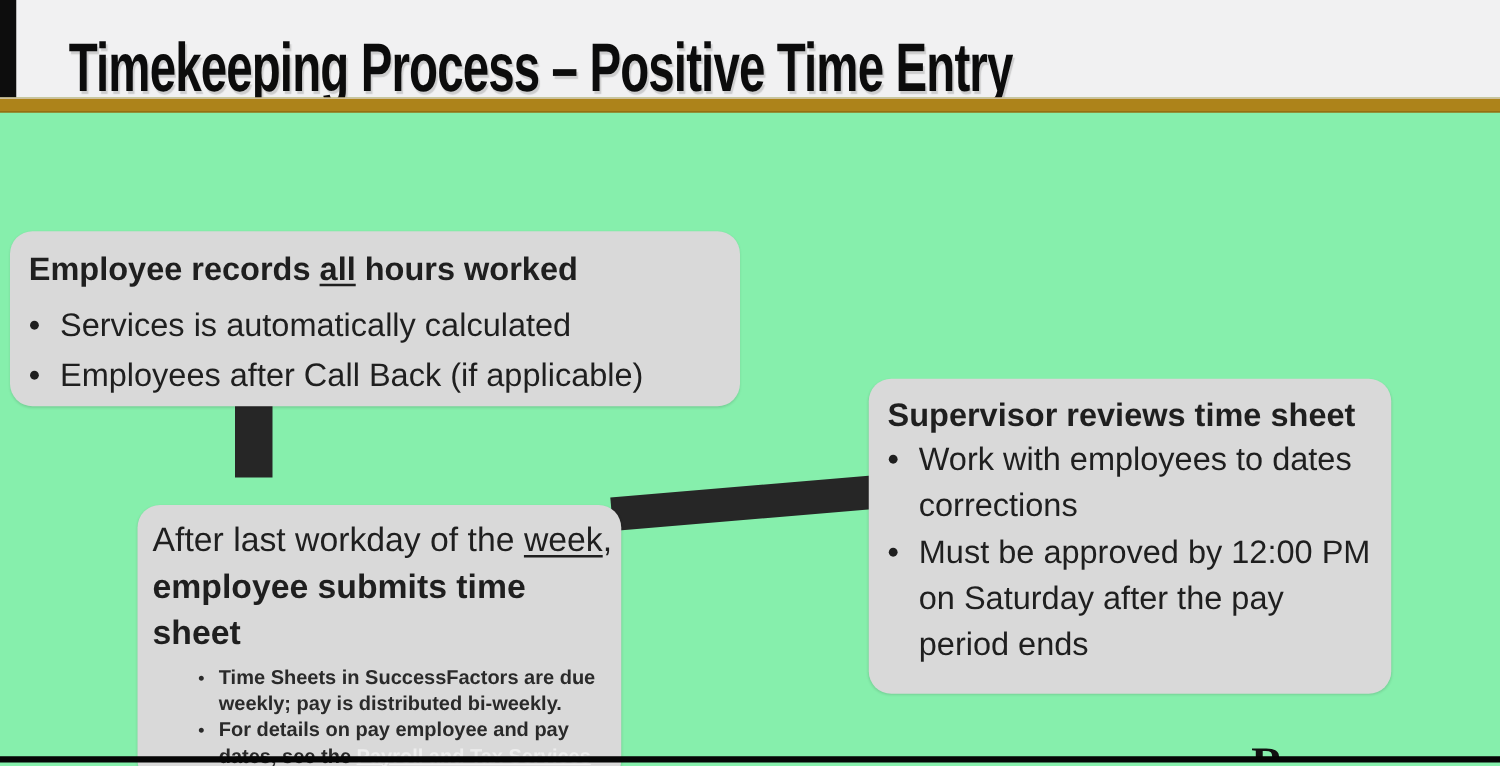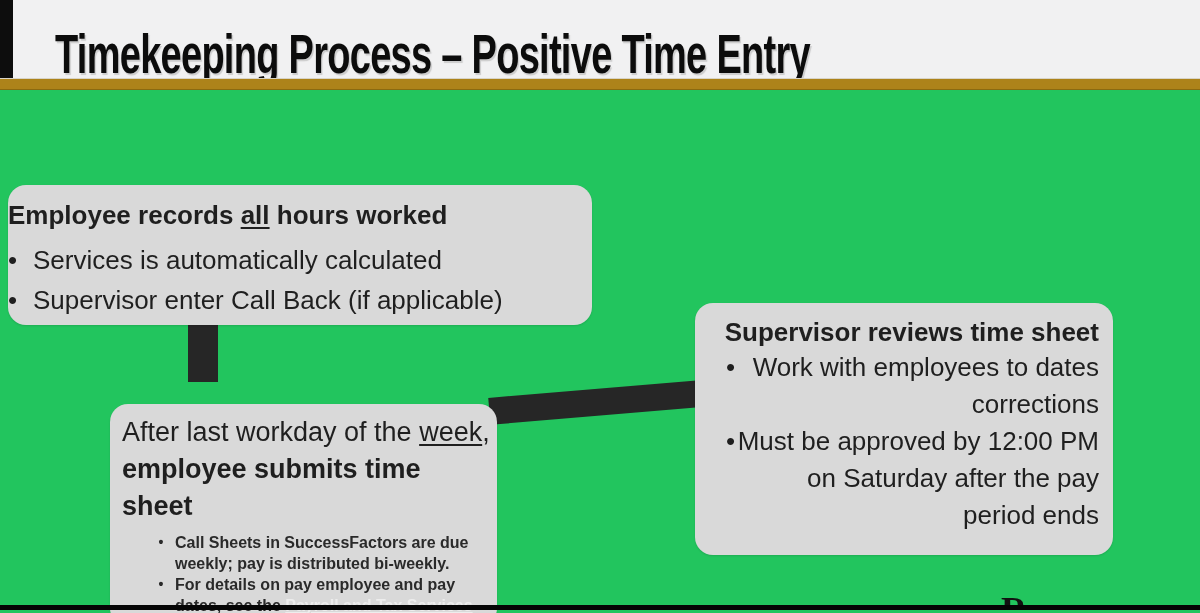--- a/index.html
+++ b/index.html
@@ -1,19 +1,19 @@
 <!DOCTYPE html>
 <html><head>
 <meta charset="utf-8">
 <style>
   * { margin:0; padding:0; box-sizing:border-box; }
   body { font-family:"Liberation Sans", sans-serif; background:#fff; }
   .slide {
     position:relative; width:1200px; height:613px;
-    background:#22c55e; overflow:hidden;
+    background:#86efac; overflow:hidden;
   }
   .header-band {
     position:absolute; left:0; top:0; width:1200px; height:78px;
     background:#f1f1f2;
   }
   .left-strip {
     position:absolute; left:0; top:0; width:13px; height:78px;
     background:#0d0d0d;
   }
   .gold-bar {
@@ -27,23 +27,23 @@
     font-size:55px; font-weight:700; color:#0c0c0c;
     letter-spacing:-1px; white-space:nowrap;
     transform:scaleX(0.69); transform-origin:0 0;
     text-shadow:2px 2px 1px rgba(160,160,160,0.45);
   }
   .proc-box {
     position:absolute; background:#d9d9d9; border-radius:18px;
     color:#1f1f1f; z-index:2;
     box-shadow:0 1px 2px rgba(0,0,0,0.12);
   }
-  .box-employee { left:8px; top:185px; width:584px; height:140px; padding:13px 16px 0 0; }
+  .box-employee { left:8px; top:185px; width:584px; height:140px; padding:13px 16px 0 15px; }
   .box-submits  { left:110px; top:376px; width:387px; height:222px; padding:10px 4px 0 12px;margin-top:28px; }
-  .box-supervisor { left:695px; top:303px; width:418px; height:252px; padding:12px 14px 0 15px;text-align:right; }
+  .box-supervisor { left:695px; top:303px; width:418px; height:252px; padding:12px 14px 0 15px; }
 
   .box-heading { font-weight:700; font-size:26px; line-height:34px; }
   .box-employee .box-heading { margin-bottom:8px; }
   .u { text-decoration:underline; text-decoration-thickness:2px; text-underline-offset:3px; }
 
   .bullet-row { display:flex; font-size:26px; line-height:37px; }
   .box-employee .bullet-row { line-height:40px; }
   .bullet-dot { width:25px; flex:0 0 25px; }
   .bullet-text { flex:1; }
 
@@ -93,32 +93,32 @@
   <div class="proc-box box-employee">
     <div class="box-heading">
       <span>Employee records </span><span class="u">all</span><span> hours worked</span>
     </div>
     <div class="bullet-row">
       <span class="bullet-dot">•</span>
       <span class="bullet-text">Services is automatically calculated</span>
     </div>
     <div class="bullet-row">
       <span class="bullet-dot">•</span>
-      <span class="bullet-text">Supervisor enter Call Back (if applicable)</span>
+      <span class="bullet-text">Employees after Call Back (if applicable)</span>
     </div>
   </div>
 
   <div class="proc-box box-submits">
     <div class="submits-heading">
       <span>After last workday of the </span><span class="u">week</span><span>, </span><span class="b">employee submits time sheet</span>
     </div>
     <div class="sub-bullet-row">
       <span class="sub-ind"></span>
       <span class="sub-dot">•</span>
-      <span class="sub-text">Call Sheets in SuccessFactors are due weekly; pay is distributed bi-weekly.</span>
+      <span class="sub-text">Time Sheets in SuccessFactors are due weekly; pay is distributed bi-weekly.</span>
     </div>
     <div class="sub-bullet-row">
       <span class="sub-ind"></span>
       <span class="sub-dot">•</span>
       <span class="sub-text"><span>For details on pay employee and pay dates, see the </span><span class="link">Payroll and Tax Services website</span><span>.</span></span>
     </div>
   </div>
 
   <div class="proc-box box-supervisor">
     <div class="box-heading">Supervisor reviews time sheet</div>

